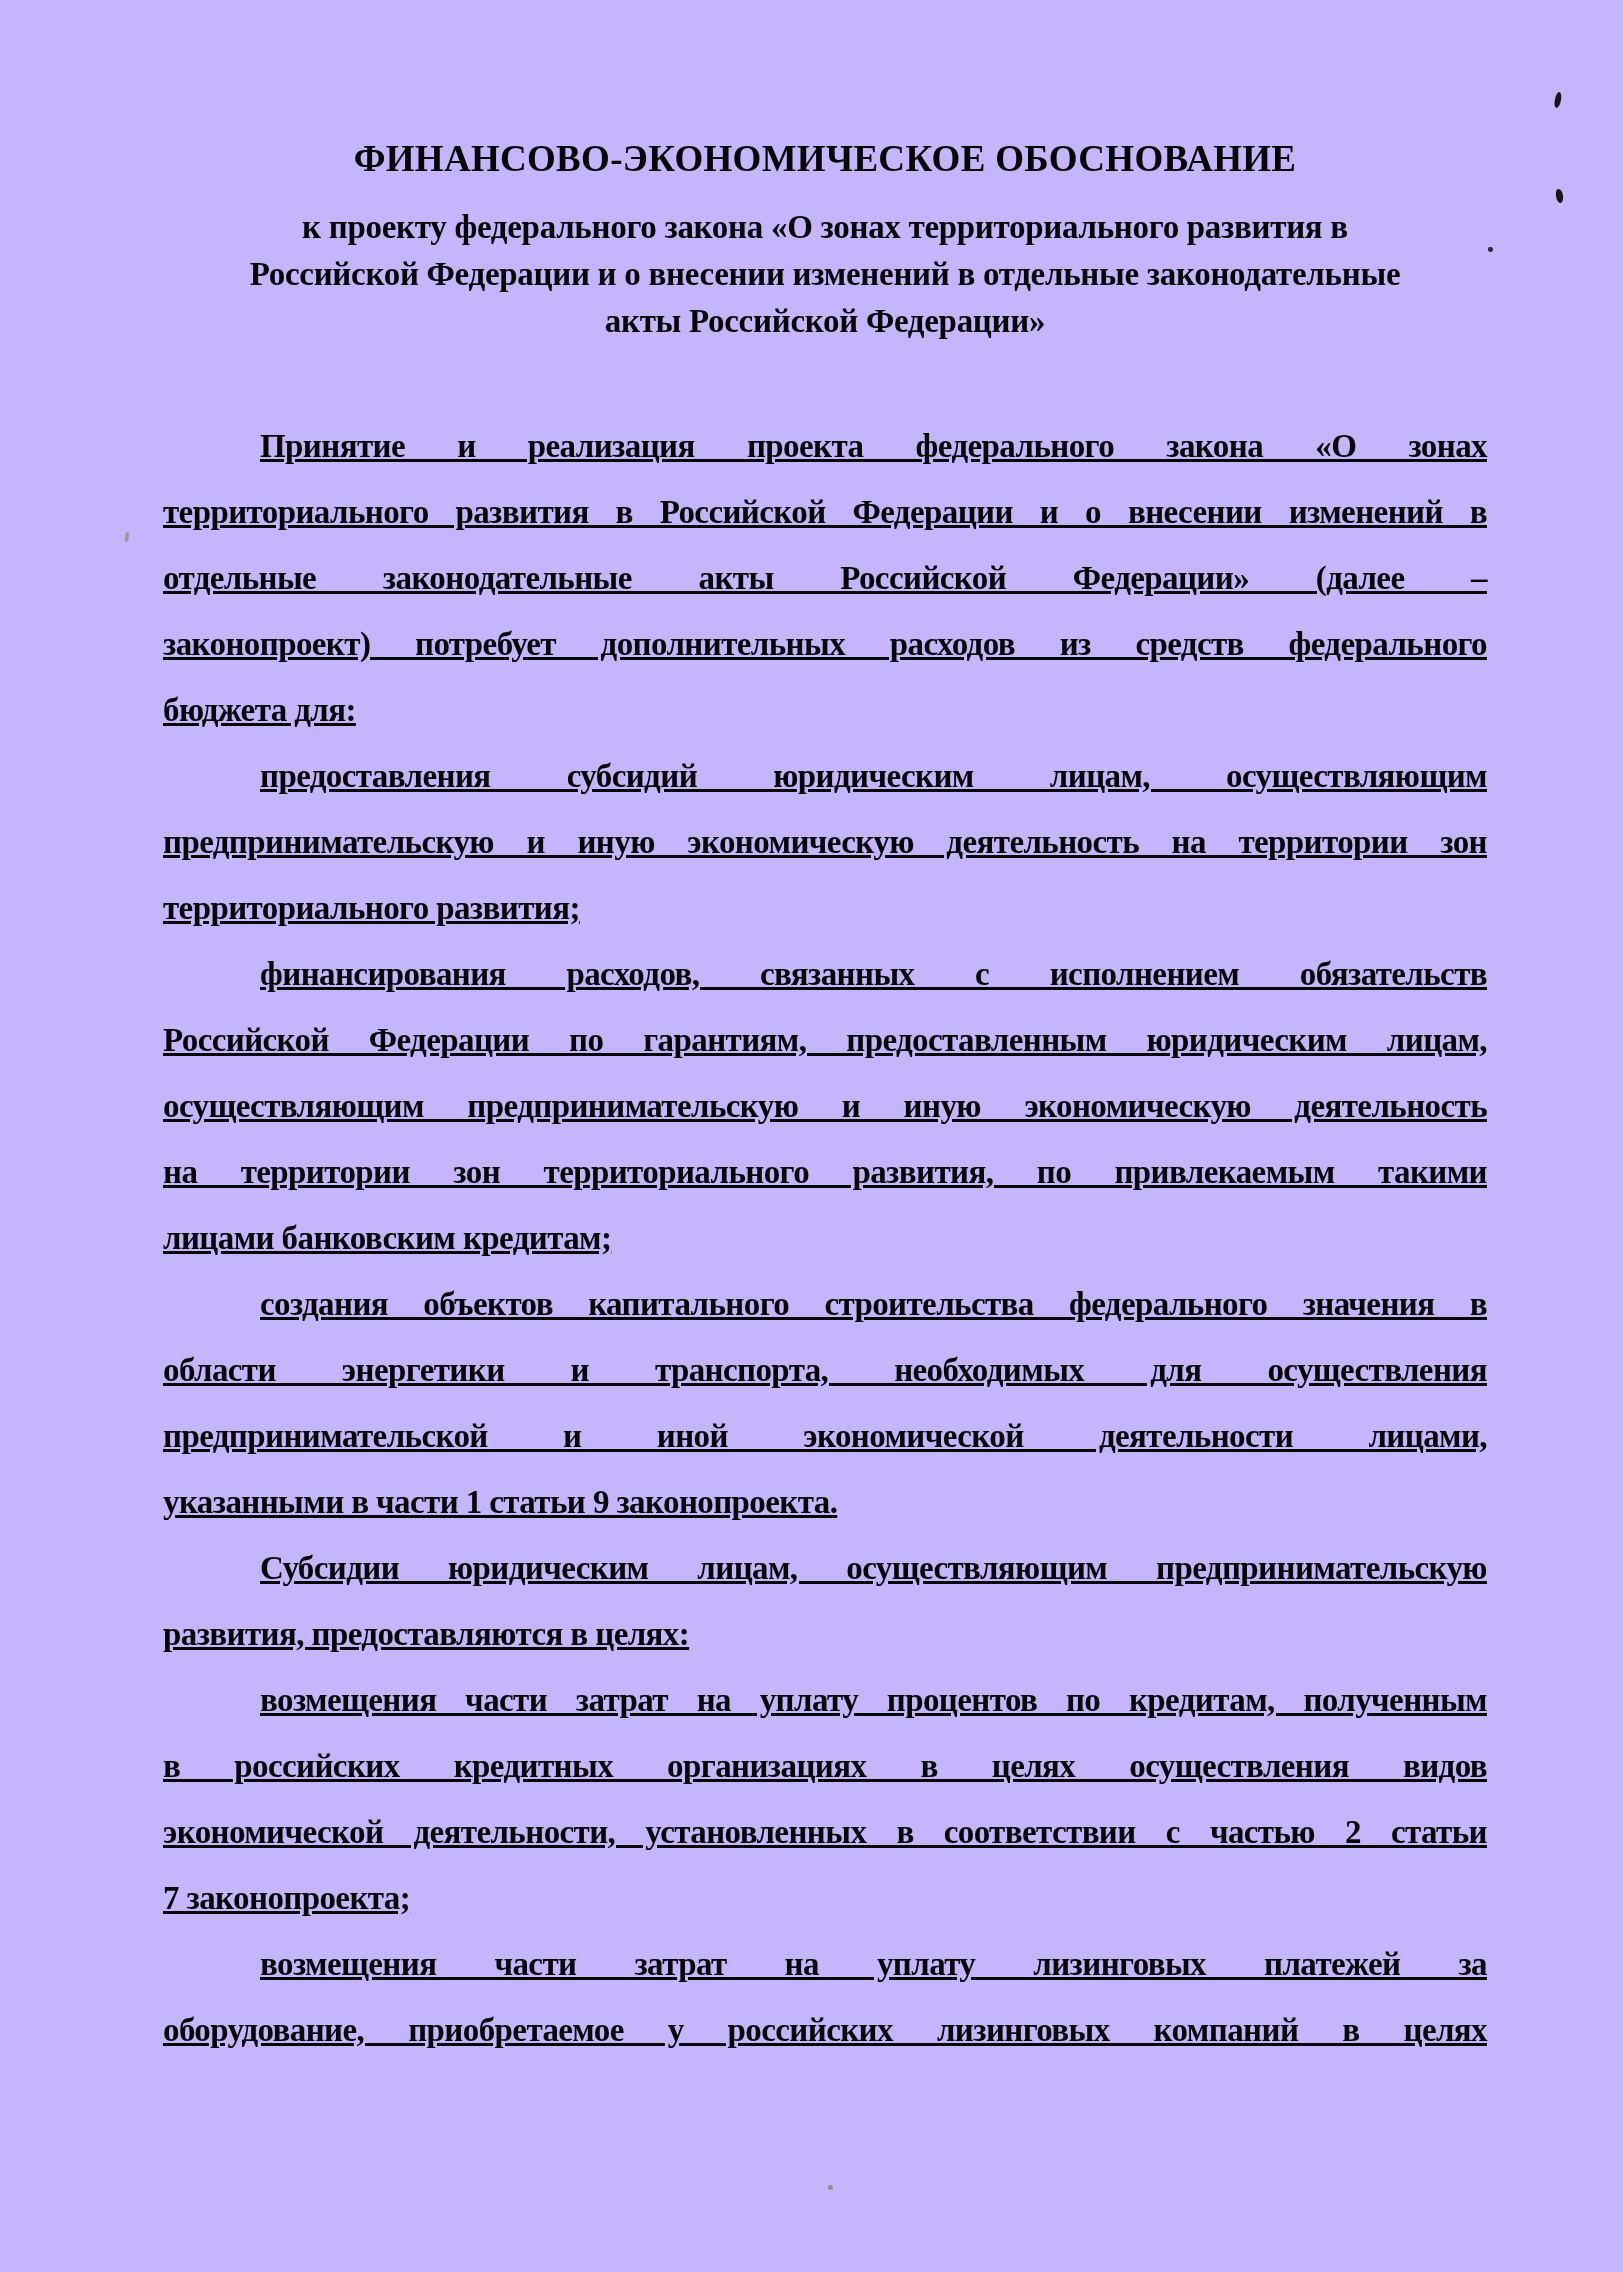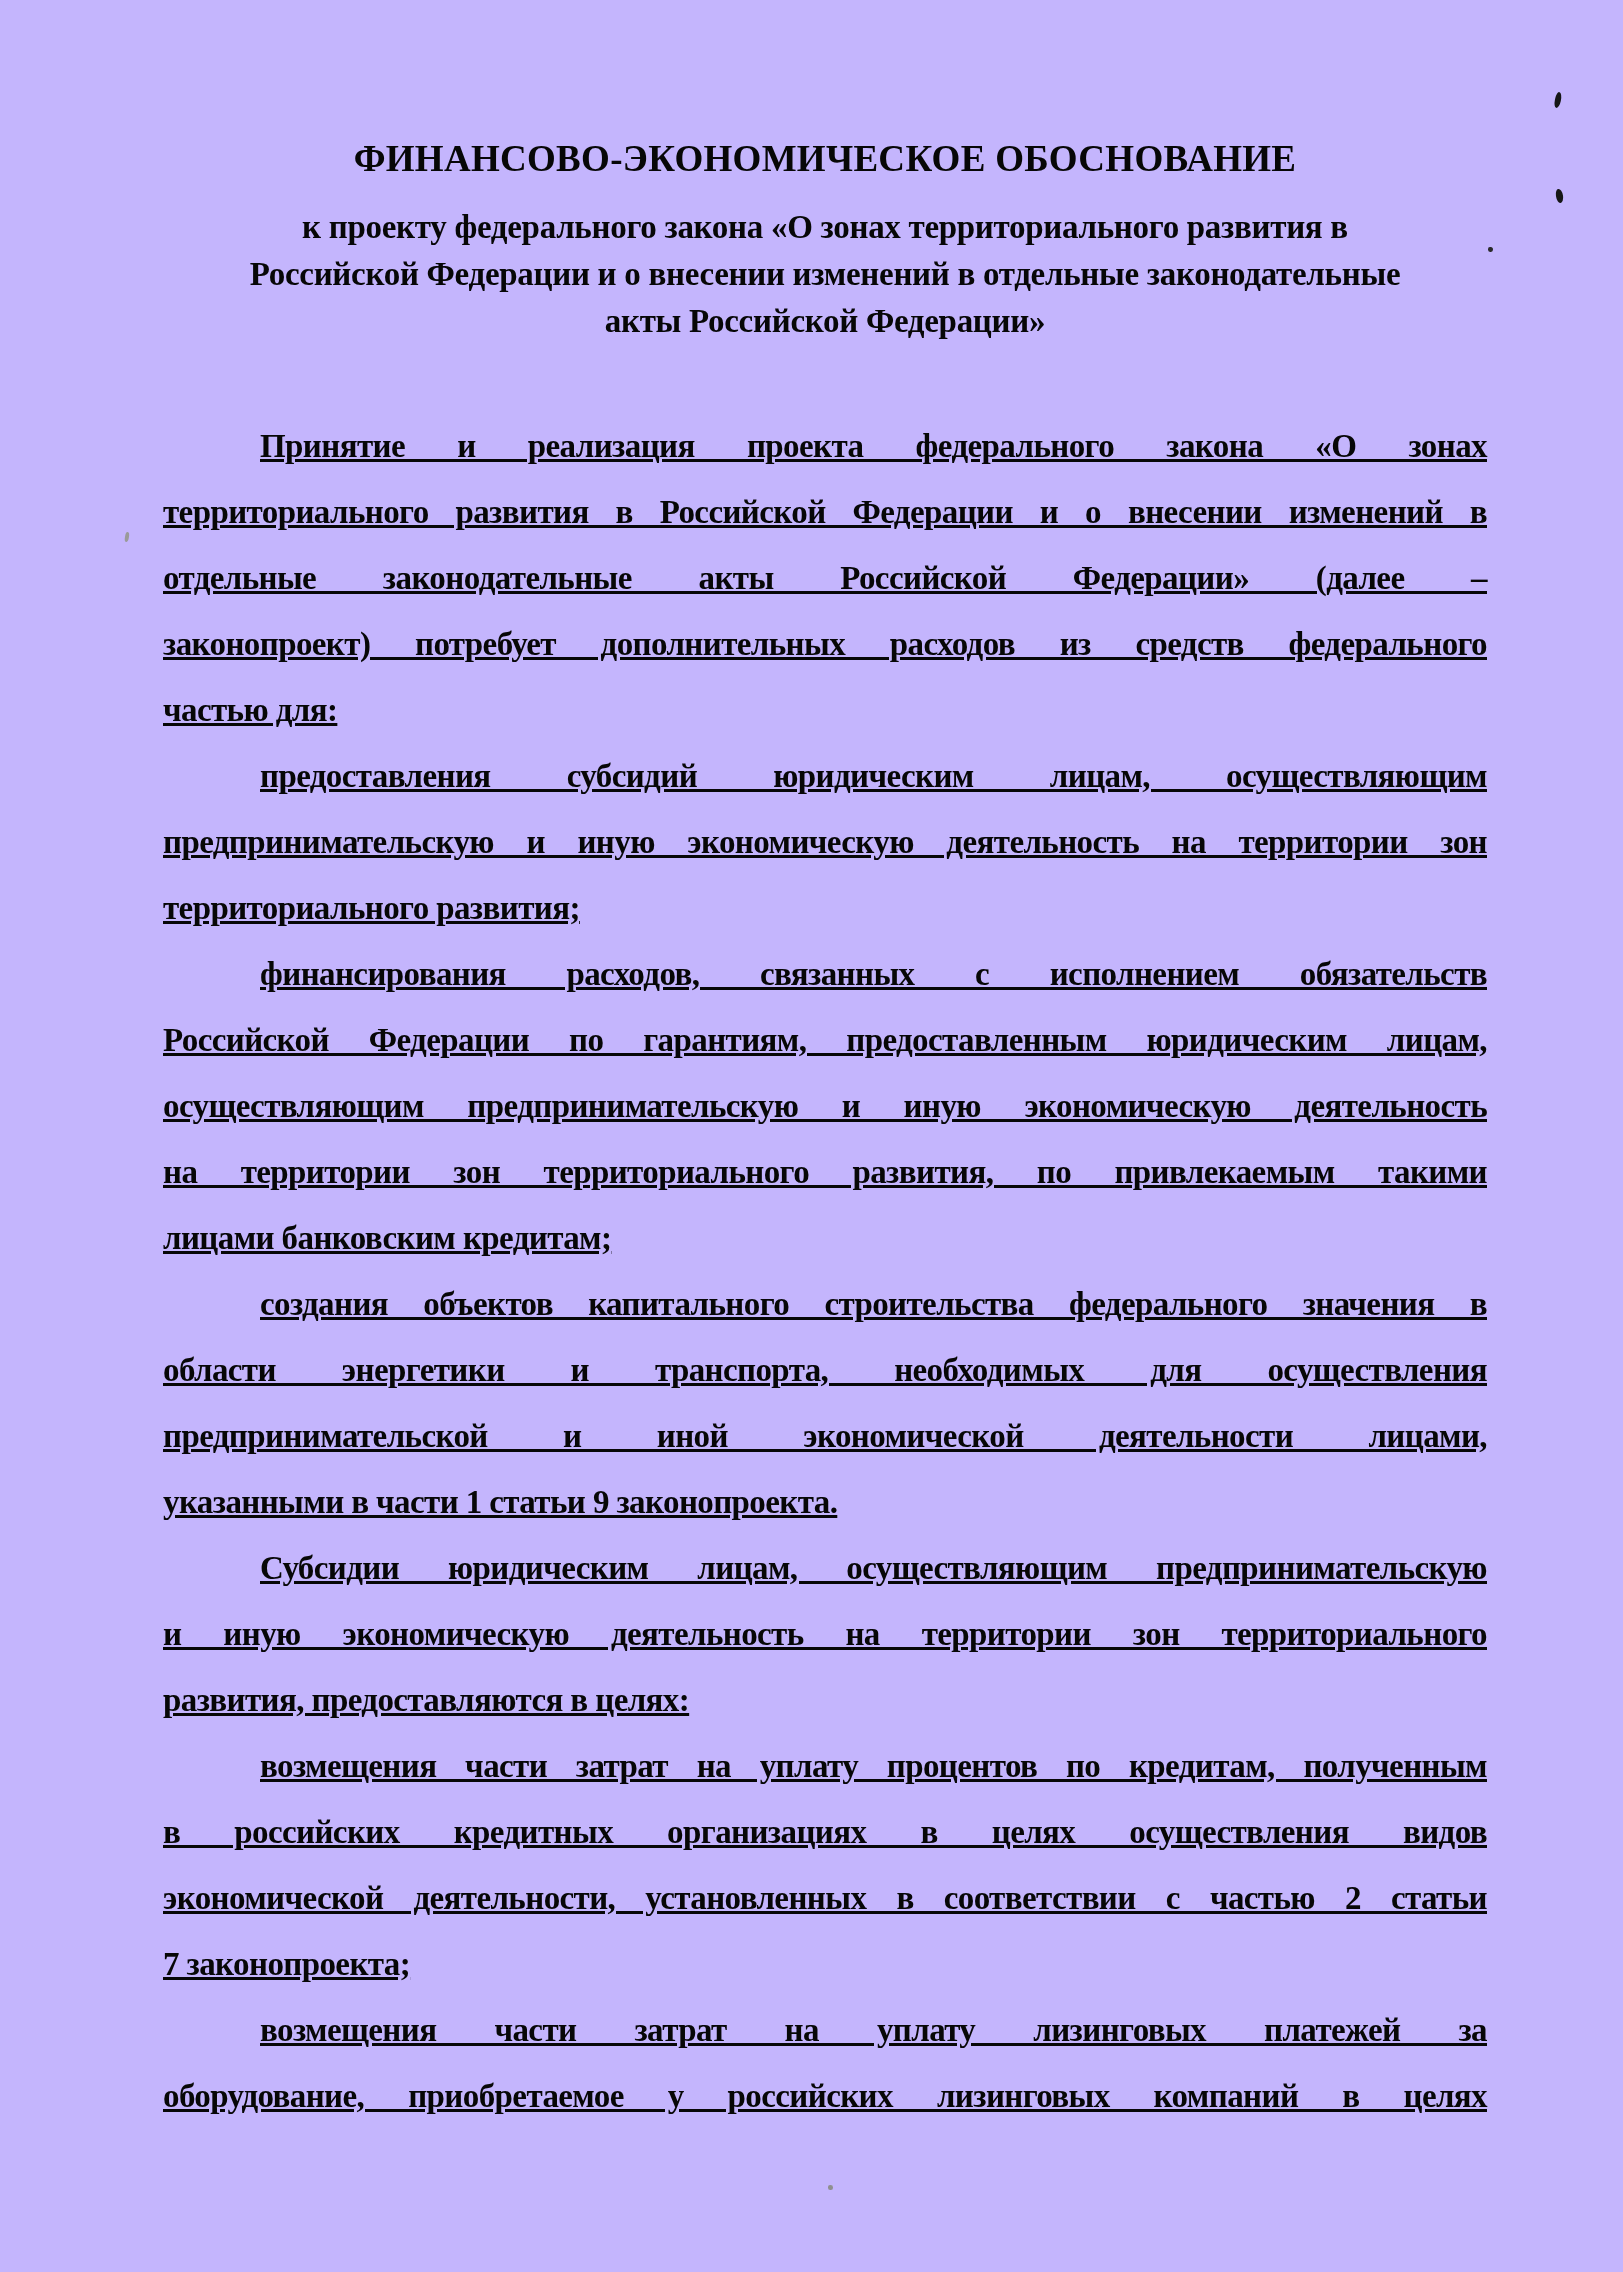--- a/index.html
+++ b/index.html
@@ -85,39 +85,38 @@
     <div class="sub-line">Российской Федерации и о внесении изменений в отдельные законодательные</div>
     <div class="sub-line">акты Российской Федерации»</div>
   </div>
 
   <div class="body-text">
 
     <div class="line first">Принятие и реализация проекта федерального закона «О зонах</div>
     <div class="line">территориального развития в Российской Федерации и о внесении изменений в</div>
     <div class="line">отдельные законодательные акты Российской Федерации» (далее –</div>
     <div class="line">законопроект) потребует дополнительных расходов из средств федерального</div>
-    <div class="line end">частью для:</div>
+    <div class="line end">бюджета для:</div>
 
     <div class="line first">предоставления субсидий юридическим лицам, осуществляющим</div>
     <div class="line">предпринимательскую и иную экономическую деятельность на территории зон</div>
     <div class="line end">территориального развития;</div>
 
     <div class="line first">финансирования расходов, связанных с исполнением обязательств</div>
     <div class="line">Российской Федерации по гарантиям, предоставленным юридическим лицам,</div>
     <div class="line">осуществляющим предпринимательскую и иную экономическую деятельность</div>
     <div class="line">на территории зон территориального развития, по привлекаемым такими</div>
     <div class="line end">лицами банковским кредитам;</div>
 
     <div class="line first">создания объектов капитального строительства федерального значения в</div>
     <div class="line">области энергетики и транспорта, необходимых для осуществления</div>
     <div class="line">предпринимательской и иной экономической деятельности лицами,</div>
     <div class="line end">указанными в части 1 статьи 9 законопроекта.</div>
 
     <div class="line first">Субсидии юридическим лицам, осуществляющим предпринимательскую</div>
-    <div class="line">и иную экономическую деятельность на территории зон территориального</div>
     <div class="line end">развития, предоставляются в целях:</div>
 
     <div class="line first">возмещения части затрат на уплату процентов по кредитам, полученным</div>
     <div class="line">в российских кредитных организациях в целях осуществления видов</div>
     <div class="line">экономической деятельности, установленных в соответствии с частью 2 статьи</div>
     <div class="line end">7 законопроекта;</div>
 
     <div class="line first">возмещения части затрат на уплату лизинговых платежей за</div>
     <div class="line">оборудование, приобретаемое у российских лизинговых компаний в целях</div>
   </div>

